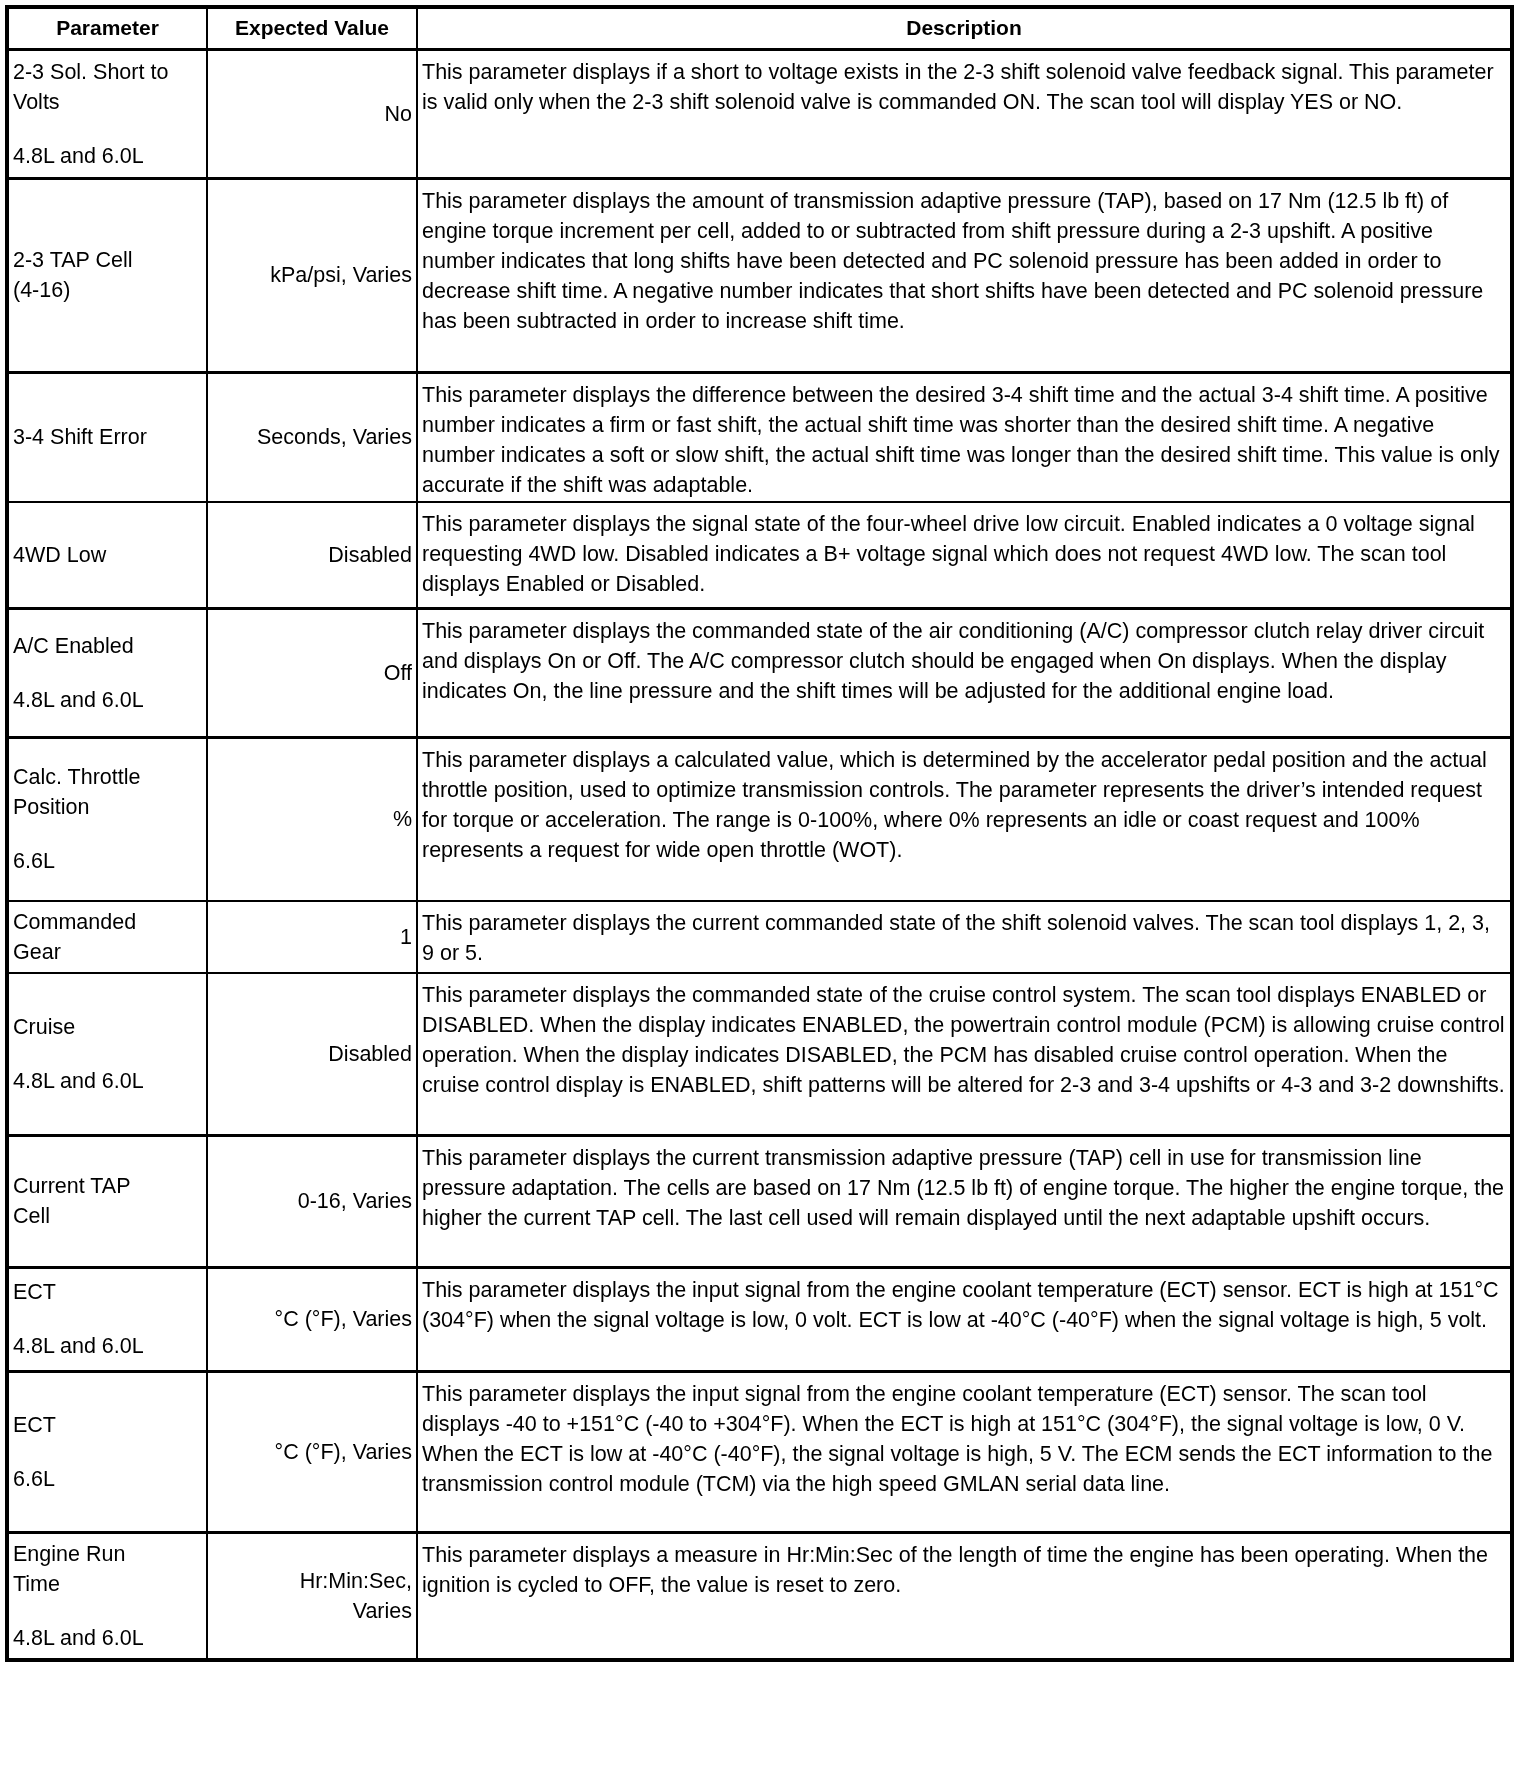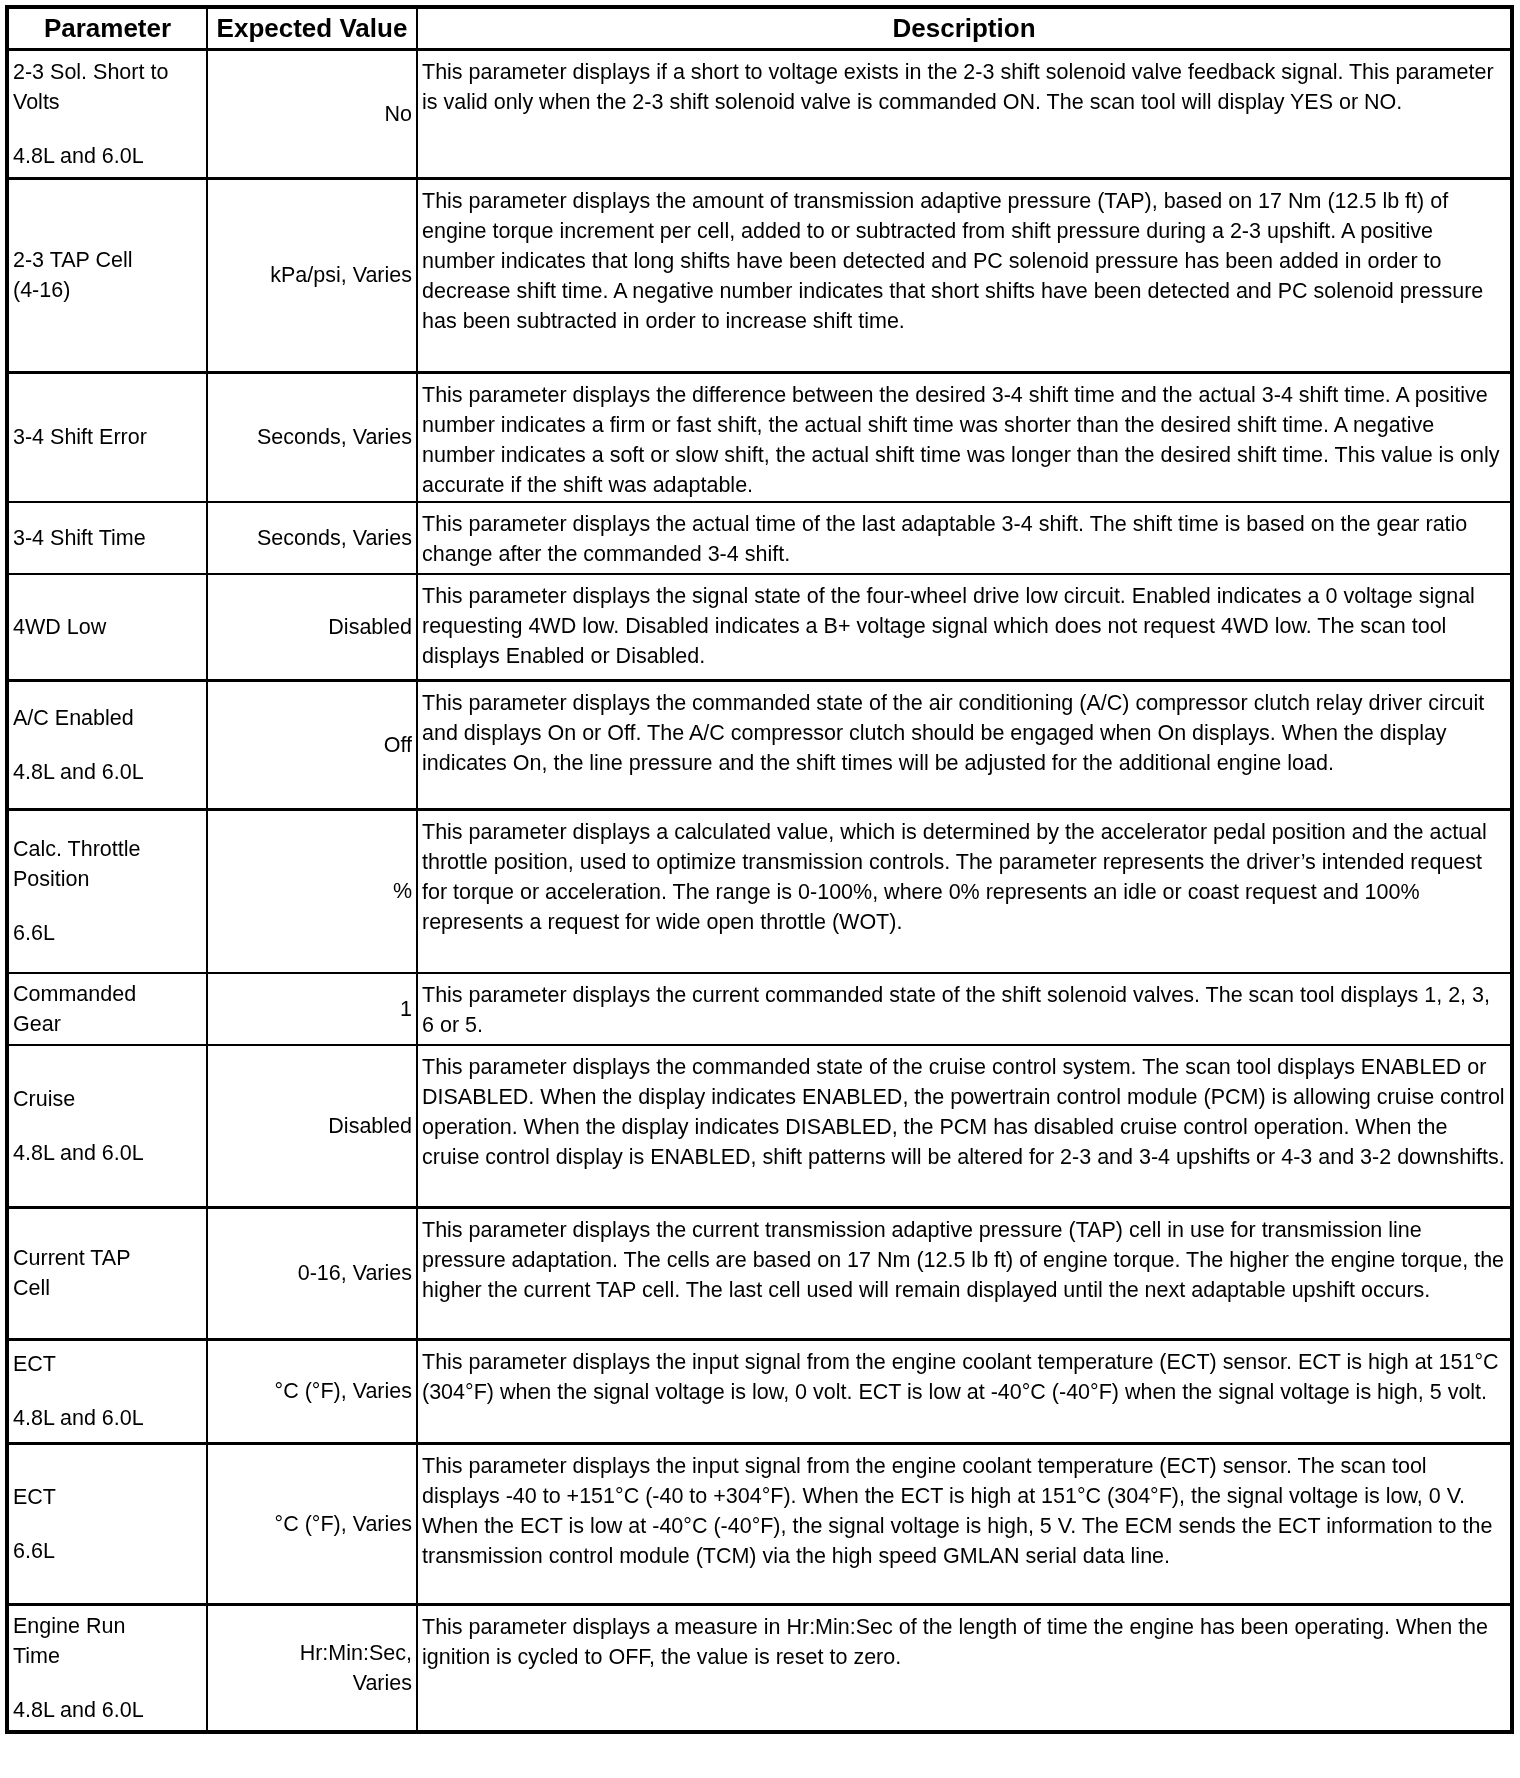--- a/index.html
+++ b/index.html
@@ -15,21 +15,21 @@
     color: #000;
     table-layout: fixed;
   }
   .doc-table th, .doc-table td {
     border: 2px solid #000;
     padding: 0 4px;
     vertical-align: middle;
   }
   .doc-table th {
     font-weight: bold;
-    font-size: 26px;
+    font-size: 21px;
     text-align: center;
     height: 38px;
     border-bottom-width: 3px;
   }
   .doc-table td.param { text-align: left; padding-left: 4px; }
   .doc-table td.val { text-align: right; }
   .doc-table td.desc { text-align: left; vertical-align: top; padding-top: 6px; padding-left: 4px; }
   .doc-table tr.thick-bottom td { border-bottom-width: 3px; margin-top: 44px; }
   .param .gap { display: block; height: 24px; }
   .param span { display: block; }
@@ -67,27 +67,20 @@
       <td class="val">kPa/psi, Varies</td>
       <td class="desc">This parameter displays the amount of transmission adaptive pressure (TAP), based on 17 Nm (12.5 lb ft) of engine torque increment per cell, added to or subtracted from shift pressure during a 2-3 upshift. A positive number indicates that long shifts have been detected and PC solenoid pressure has been added in order to decrease shift time. A negative number indicates that short shifts have been detected and PC solenoid pressure has been subtracted in order to increase shift time.</td>
     </tr>
     <tr style="height:130px">
       <td class="param">
         <span>3-4 Shift Error</span>
       </td>
       <td class="val">Seconds, Varies</td>
       <td class="desc">This parameter displays the difference between the desired 3-4 shift time and the actual 3-4 shift time. A positive number indicates a firm or fast shift, the actual shift time was shorter than the desired shift time. A negative number indicates a soft or slow shift, the actual shift time was longer than the desired shift time. This value is only accurate if the shift was adaptable.</td>
     </tr>
-    <tr style="height:72px">
-      <td class="param">
-        <span>3-4 Shift Time</span>
-      </td>
-      <td class="val">Seconds, Varies</td>
-      <td class="desc">This parameter displays the actual time of the last adaptable 3-4 shift. The shift time is based on the gear ratio change after the commanded 3-4 shift.</td>
-    </tr>
     <tr class="thick-bottom" style="height:106px">
       <td class="param">
         <span>4WD Low</span>
       </td>
       <td class="val">Disabled</td>
       <td class="desc">This parameter displays the signal state of the four-wheel drive low circuit. Enabled indicates a 0 voltage signal requesting 4WD low. Disabled indicates a B+ voltage signal which does not request 4WD low. The scan tool displays Enabled or Disabled.</td>
     </tr>
     <tr class="thick-bottom" style="height:129px">
       <td class="param">
         <span>A/C Enabled</span>
@@ -104,21 +97,21 @@
         <span>6.6L</span>
       </td>
       <td class="val">%</td>
       <td class="desc">This parameter displays a calculated value, which is determined by the accelerator pedal position and the actual throttle position, used to optimize transmission controls. The parameter represents the driver’s intended request for torque or acceleration. The range is 0-100%, where 0% represents an idle or coast request and 100% represents a request for wide open throttle (WOT).</td>
     </tr>
     <tr style="height:72px">
       <td class="param">
         <span style="width:150px">Commanded Gear</span>
       </td>
       <td class="val">1</td>
-      <td class="desc">This parameter displays the current commanded state of the shift solenoid valves. The scan tool displays 1, 2, 3, 6 or 5.</td>
+      <td class="desc">This parameter displays the current commanded state of the shift solenoid valves. The scan tool displays 1, 2, 3, 9 or 5.</td>
     </tr>
     <tr class="thick-bottom" style="height:162px">
       <td class="param">
         <span>Cruise</span>
         <span class="gap"></span>
         <span>4.8L and 6.0L</span>
       </td>
       <td class="val">Disabled</td>
       <td class="desc">This parameter displays the commanded state of the cruise control system. The scan tool displays ENABLED or DISABLED. When the display indicates ENABLED, the powertrain control module (PCM) is allowing cruise control operation. When the display indicates DISABLED, the PCM has disabled cruise control operation. When the cruise control display is ENABLED, shift patterns will be altered for 2-3 and 3-4 upshifts or 4-3 and 3-2 downshifts.</td>
     </tr>

